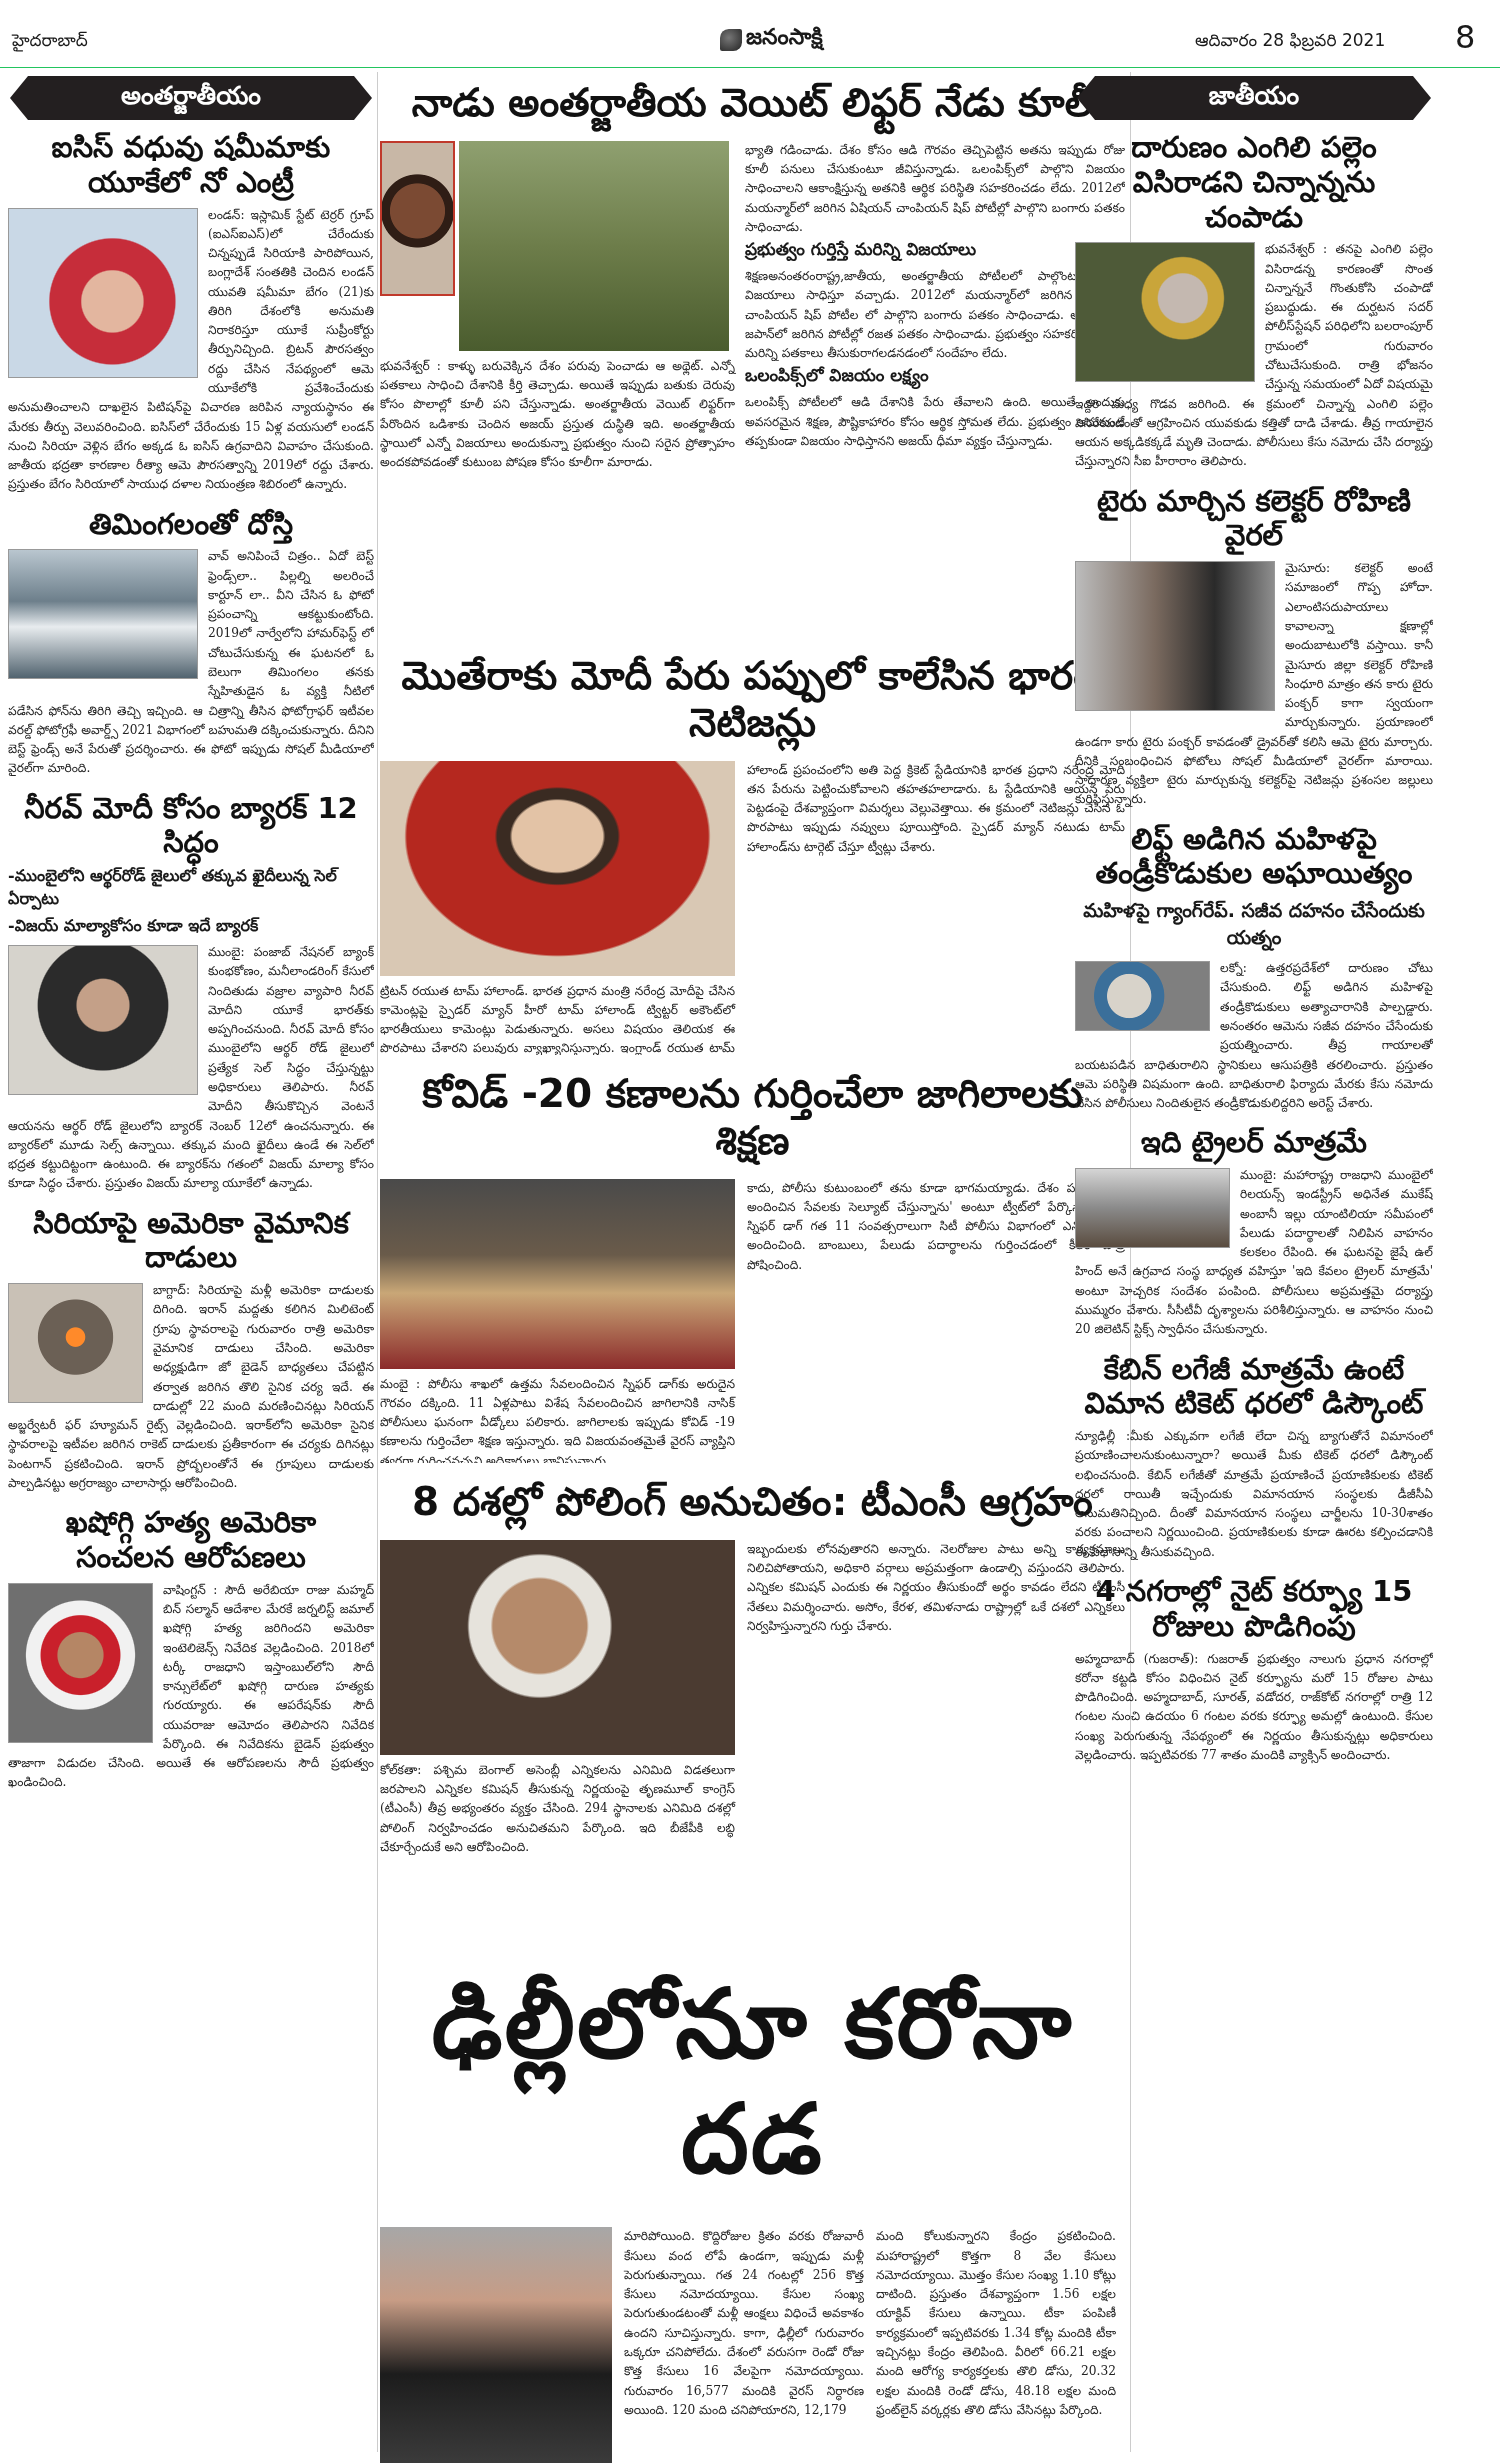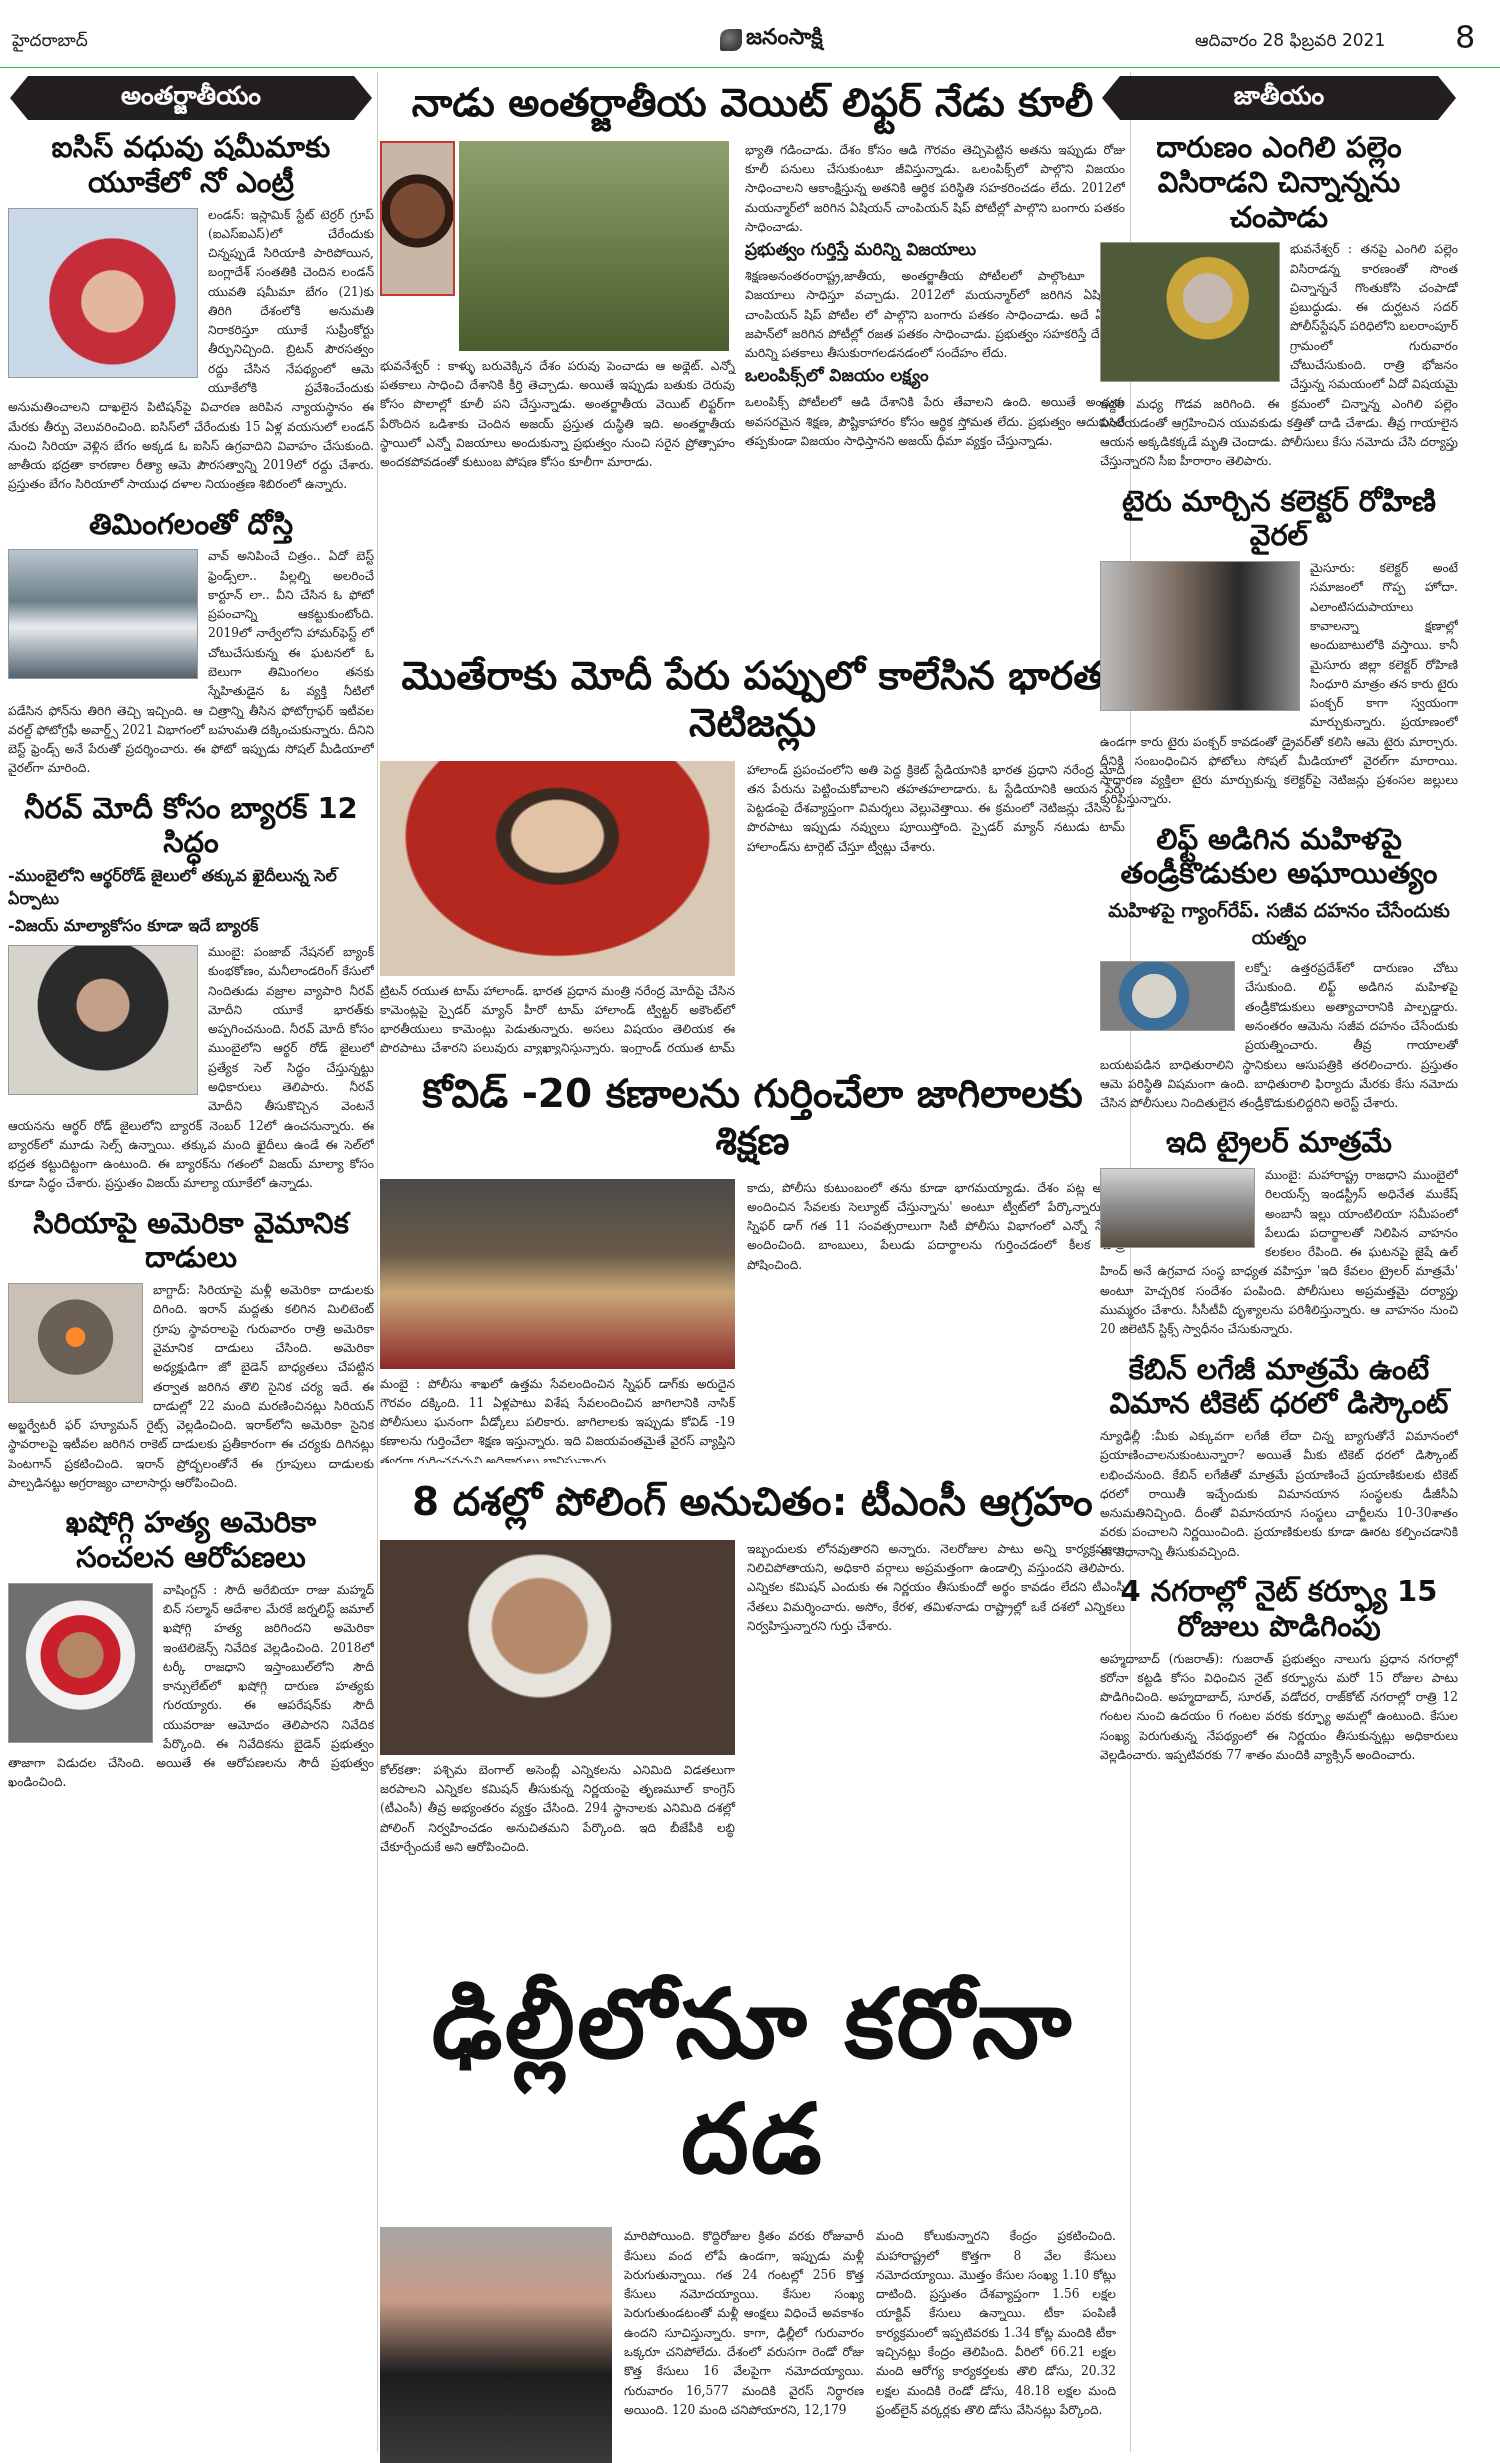--- a/index.html
+++ b/index.html
@@ -8,21 +8,21 @@
   .masthead { position: absolute; left: 0; top: 0; width: 1500px; height: 68px; border-bottom: 1px solid #22c55e; }
   .mh-city { position: absolute; left: 12px; top: 30px; font-size: 17px; }
   .mh-logo { position: absolute; left: 720px; top: 24px; font-size: 22px; font-weight: bold; display: flex; align-items: center; gap: 4px; }
   .mh-logo .leaf { width: 22px; height: 22px; background: radial-gradient(circle at 40% 40%, #777, #222); border-radius: 40% 10% 40% 10%; }
   .mh-date { position: absolute; left: 1195px; top: 30px; font-size: 17px; }
   .mh-page { position: absolute; left: 1455px; top: 18px; font-size: 32px; }
 
   .col { position: absolute; top: 72px; }
   .col-left { left: 8px; width: 366px; }
   .col-mid { left: 380px; width: 745px; }
-  .col-right { left: 1100px; width: 358px; }
+  .col-right { left: 1075px; width: 358px; }
   .vline { position: absolute; top: 72px; height: 2380px; width: 1px; background: #ccc; }
 
   .section-banner { position: relative; height: 44px; margin: 4px 20px 6px; background: #231f20; color: #fff;
     font-size: 25px; font-weight: bold; display: flex; align-items: center; justify-content: center; }
   .section-banner::before, .section-banner::after { content: ""; position: absolute; top: 0; border-top: 22px solid transparent; border-bottom: 22px solid transparent; }
   .section-banner::before { left: -18px; border-right: 18px solid #231f20; }
   .section-banner::after { right: -18px; border-left: 18px solid #231f20; }
 
   .headline { font-weight: bold; text-align: center; line-height: 1.2; color: #111; }
   .hl-l { font-size: 29px; margin: 4px 4px 6px; }

